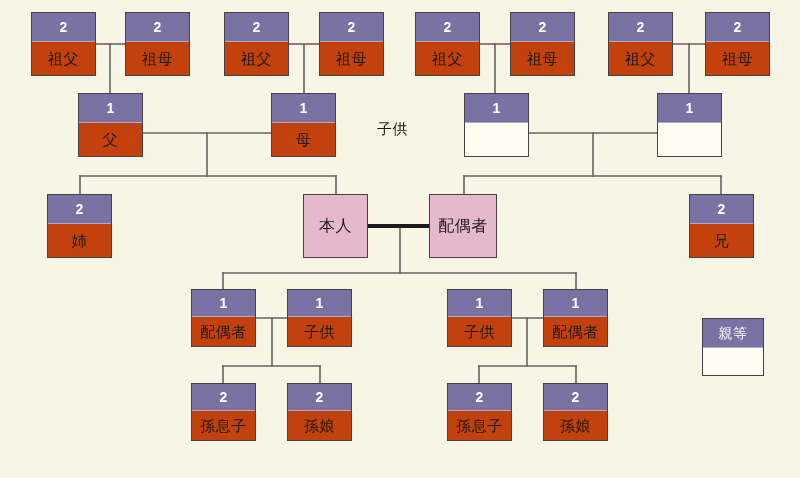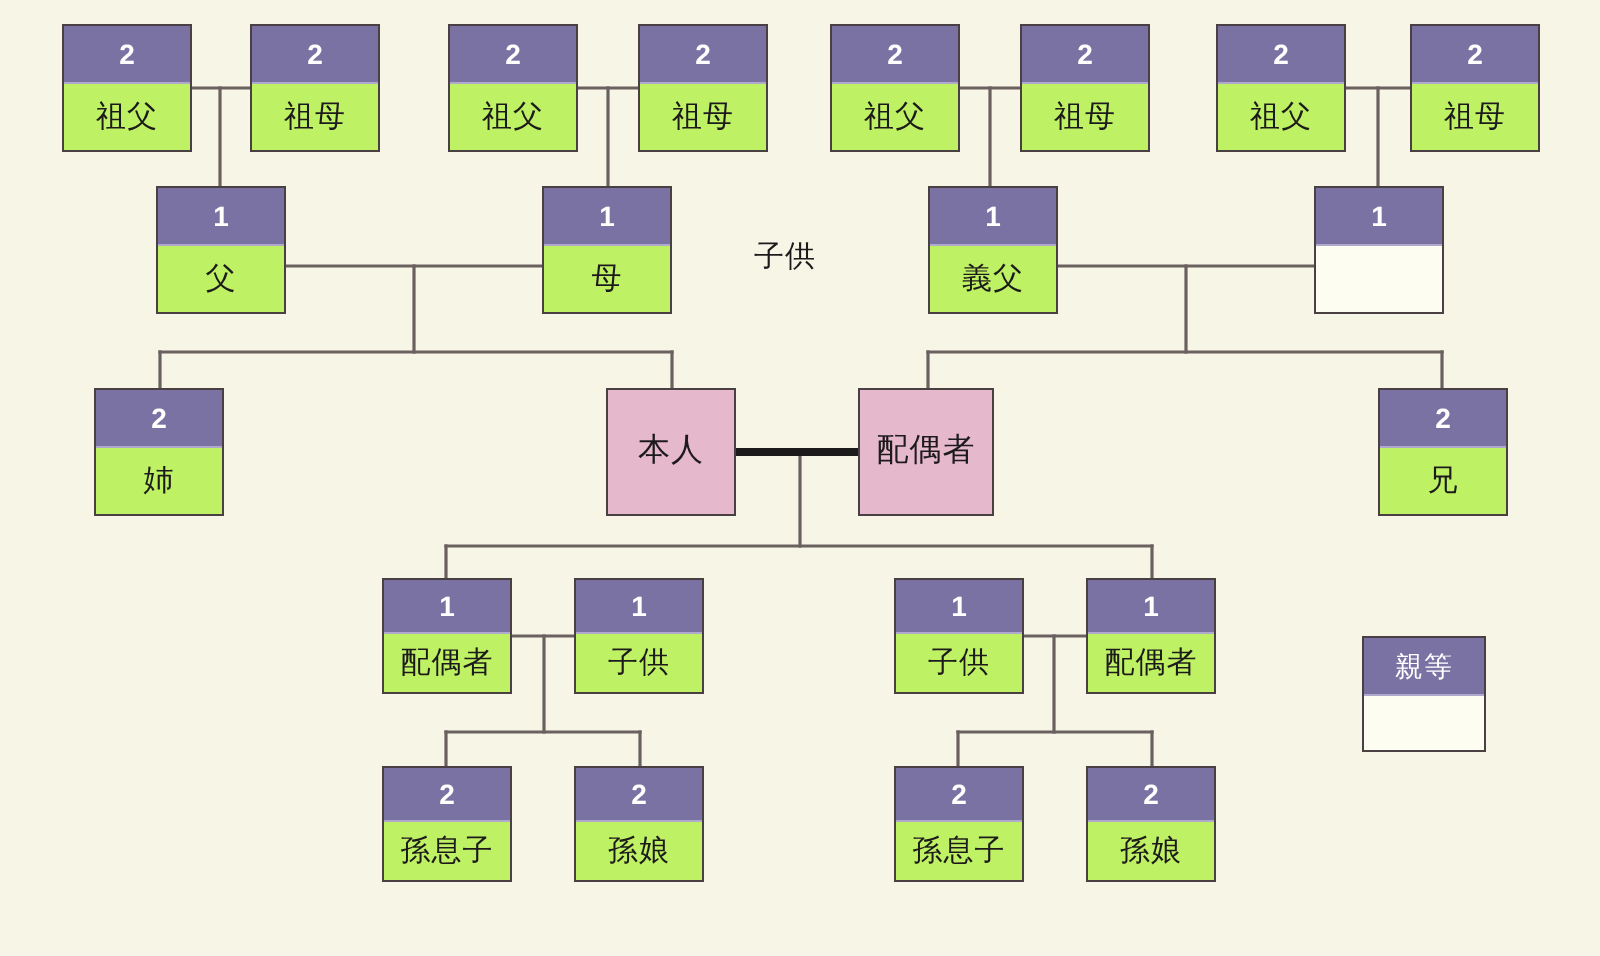--- a/index.html
+++ b/index.html
@@ -43,21 +43,21 @@
     font-weight: bold;
     line-height: 1;
     display: flex;
     align-items: center;
     justify-content: center;
     border-bottom: 1px solid #b0a9cd;
   }
   .node .rel {
     box-sizing: border-box;
     flex: 1;
-    background: #bef264;
+    background: #c2410c;
     color: #1d1a1b;
     font-size: 15px;
     line-height: 1;
     display: flex;
     align-items: center;
     justify-content: center;
     letter-spacing: 0.5px;
   }
   .node.self-node {
     border: 1.5px solid #4a3f42;
@@ -161,21 +161,20 @@
       <div class="node" style="left: 78px; top: 93px; width: 65px; height: 64px;">
         <div class="deg" style="height: 29px;">1</div>
         <div class="rel">父</div>
       </div>
       <div class="node" style="left: 271px; top: 93px; width: 65px; height: 64px;">
         <div class="deg" style="height: 29px;">1</div>
         <div class="rel">母</div>
       </div>
       <div class="node" style="left: 464px; top: 93px; width: 65px; height: 64px;">
         <div class="deg" style="height: 29px;">1</div>
-        <div class="rel">義父</div>
       </div>
       <div class="node" style="left: 657px; top: 93px; width: 65px; height: 64px;">
         <div class="deg" style="height: 29px;">1</div>
       </div>
       <div class="node" style="left: 47px; top: 194px; width: 65px; height: 64px;">
         <div class="deg" style="height: 29px;">2</div>
         <div class="rel">姉</div>
       </div>
       <div class="node self-node" style="left: 303px; top: 194px; width: 65px; height: 64px;">
         <div class="rel">本人</div>
@@ -212,19 +211,19 @@
         <div class="rel">孫娘</div>
       </div>
       <div class="node" style="left: 447px; top: 383px; width: 65px; height: 58px;">
         <div class="deg" style="height: 27px;">2</div>
         <div class="rel">孫息子</div>
       </div>
       <div class="node" style="left: 543px; top: 383px; width: 65px; height: 58px;">
         <div class="deg" style="height: 27px;">2</div>
         <div class="rel">孫娘</div>
       </div>
-      <div class="node legend-node" style="left: 681px; top: 318px; width: 62px; height: 58px;">
+      <div class="node legend-node" style="left: 702px; top: 318px; width: 62px; height: 58px;">
         <div class="deg" style="height: 29px;">親等</div>
       </div>
       <div class="free-label" style="left: 377px; top: 121px;">子供</div>
     </div>
 
 </div>
 
 </body></html>

